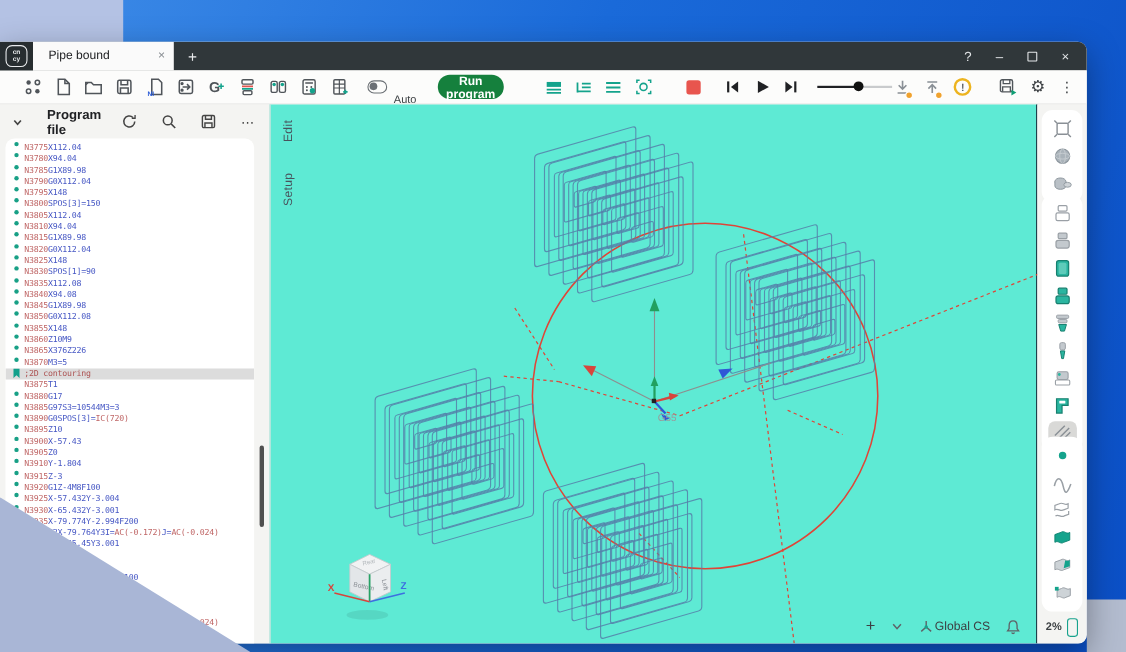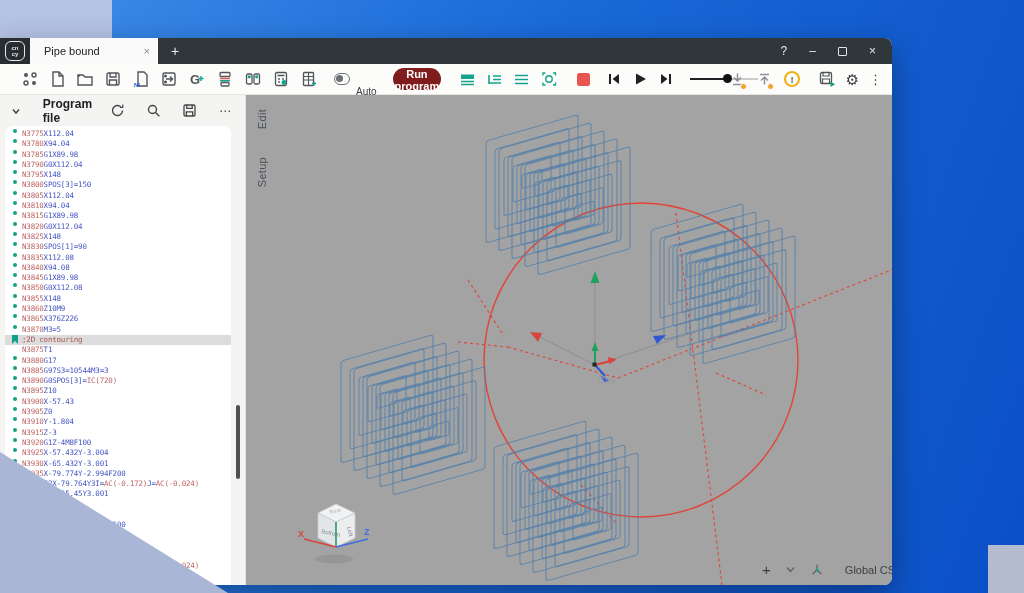--- a/index.html
+++ b/index.html
@@ -7,21 +7,21 @@
   body { position:relative; font-family:"Liberation Sans",sans-serif;
          background:linear-gradient(110deg,#3f8de8 0%,#1a6ad9 45%,#0b4fc6 100%); }
 
   
   .wall-tl { position:absolute; left:0; top:0; width:112px; height:40px; background:#b4c2e4; }
   .wall-tri { position:absolute; left:0; top:452px; width:228px; height:141px; background:#a9b6d6;
               clip-path:polygon(0 0,100% 100%,0 100%); z-index:40; }
   .wall-br { position:absolute; left:988px; top:545px; width:36px; height:48px; background:#b3bccf; }
 
   
-  .window { position:absolute; left:0; top:38px; width:892px; height:547px; z-index:10;
+  .window { position:absolute; left:0; top:38px; width:988px; height:547px; z-index:10;
             border-radius:0 8px 8px 0; overflow:hidden; background:#f2f2f0;
             box-shadow:0 10px 30px rgba(0,0,0,.35); }
 
   
   .tabbar { height:26px; background:#30373a; display:flex; align-items:stretch; }
   .logo { width:30px; display:flex; align-items:center; justify-content:center; background:#272d30; }
   .logo-glyph { width:20px; height:20px; border:1.6px solid #e8eaec; border-radius:6px;
                 color:#e8eaec; font-size:6px; font-weight:bold; line-height:6.5px; text-align:center;
                 display:flex; flex-direction:column; justify-content:center; letter-spacing:0; }
   .tab { width:128px; background:#fafafa; display:flex; align-items:center; padding:0 8px 0 14px; gap:6px; }
@@ -37,21 +37,21 @@
              display:flex; align-items:center; padding-left:22px; }
   .tbtn { background:none; border:none; width:20px; height:20px; display:flex; align-items:center;
           justify-content:center; margin-right:10px; position:relative; cursor:pointer; }
   .tbtn svg { display:block; }
   .glyph { font-size:15px; color:#3c4043; line-height:1; }
   .toggle { display:flex; align-items:center; gap:6px; margin:0 10px 0 6px; }
   .toggle-pill { width:22px; height:12px; border:1.5px solid #6b7075; border-radius:7px; position:relative; }
   .toggle-pill::after { content:""; position:absolute; left:1px; top:1px; width:7px; height:7px;
                         border-radius:50%; background:#6b7075; }
   .toggle-label { font-size:10px; color:#3c4043;margin-top:36px; }
-  .run-btn { height:22px; padding:0 2px; border:none; border-radius:11px; background:#7f1d1d;
+  .run-btn { height:22px; padding:0 2px; border:none; border-radius:11px; background:#15803d;
              color:#fff; font-size:11px; font-weight:bold; margin-right:0; cursor:pointer; }
   .sp48 { width:46px; } .sp22 { width:22px; } .sp16 { width:16px; } .sp14 { width:12px; }
   .slider { width:68px; height:14px; position:relative; margin:0 14px 0 6px; }
   .slider .trk1 { position:absolute; left:0; top:6px; width:38px; height:2px; background:#202124; }
   .slider .trk2 { position:absolute; left:38px; top:6px; width:30px; height:2px; background:#c9cbcd; }
   .slider .knob { position:absolute; left:33px; top:2px; width:9px; height:9px; border-radius:50%; background:#111; }
   .badge { position:absolute; right:-1px; bottom:-1px; width:7px; height:7px; border-radius:50%;
            background:#f0a22e; border:1px solid #fff; }
 
   
@@ -69,22 +69,22 @@
               font-family:"DejaVu Sans Mono",monospace; font-size:7.5px; letter-spacing:-.2px; }
   .code-row.hl { background:#dcdcdc; }
   .marker { width:12px; flex:0 0 12px; display:flex; align-items:center; }
   .mdot { width:4px; height:4px; border-radius:50%; background:#18a086; margin-left:3px; }
   .mbm  { width:6px; height:9px; background:#12a08b; margin-left:2px;
           clip-path:polygon(0 0,100% 0,100% 100%,50% 68%,0 100%); }
   .tok-n { color:#bf6565; } .tok-code { color:#4657c4; } .tok-cm { color:#ad5454; }
   .pscroll { position:absolute; left:236px; top:310px; width:4px; height:74px; background:#4f4f4f; border-radius:2px; }
 
   
-  .viewport { position:absolute; left:245px; top:0; width:698px; height:490px; background:#a3a3a3;
-              border-left:1px solid #e3e3e1; border-right:6px solid #0f172a; }
+  .viewport { position:absolute; left:245px; top:0; width:698px; height:490px; background:#5eead4;
+              border-left:1px solid #e3e3e1; border-right:1px solid #0f172a; }
   .vtab { position:absolute; left:10px; font-size:11px; color:#49525c;
           writing-mode:vertical-rl; transform:rotate(180deg); letter-spacing:.3px; }
   .vtab.edit { top:14px; } .vtab.setup { top:62px; }
   .scene { position:absolute; left:0; top:0; }
   .vstatus { position:absolute; right:14px; bottom:8px; display:flex; align-items:center; gap:14px; }
   .vs-text { font-size:11px; color:#3c4043; }
   .vs-plus { font-size:15px; color:#3c4043; line-height:1; }
 
   
   .rail { position:absolute; right:0; top:0; width:45px; height:490px; background:#f4f4f2; }
@@ -723,21 +723,21 @@
           <text x="0" y="40" font-size="9" font-weight="bold" fill="#d8453c">X</text>
           <text x="66" y="38" font-size="9" font-weight="bold" fill="#3d6fe0">Z</text>
         </g>
       </svg>
 
       <div class="vstatus">
         <span class="vs-plus">+</span>
         <svg width="11" height="11">
             <path d="M2 3.5L5.5 7.5 9 3.5" fill="none" stroke="#5f6368" stroke-width="1.4"></path>
           </svg>
-        <span style="display:flex;align-items:center;gap:21px;">
+        <span style="display:flex;align-items:center;gap:1px;">
           <svg width="14" height="14">
               <path d="M7 7L7 1.5M7 7L2.5 11M7 7L11.5 11" stroke="#5f6368" stroke-width="1.3" fill="none"></path>
               <circle cx="7" cy="7" r="1.6" fill="#14a38c"></circle>
             </svg>
           <span class="vs-text">Global CS</span>
         </span>
         <svg width="14" height="15">
             <path d="M7 2.5c-2.6 0-3.6 2-3.6 4.2v2.8L2 11.5h10L10.6 9.5V6.7c0-2.2-1-4.2-3.6-4.2z" fill="none" stroke="#5f6368" stroke-width="1.2"></path>
             <path d="M5.7 13a1.4 1.4 0 0 0 2.6 0" fill="none" stroke="#5f6368" stroke-width="1.2"></path>
           </svg>

